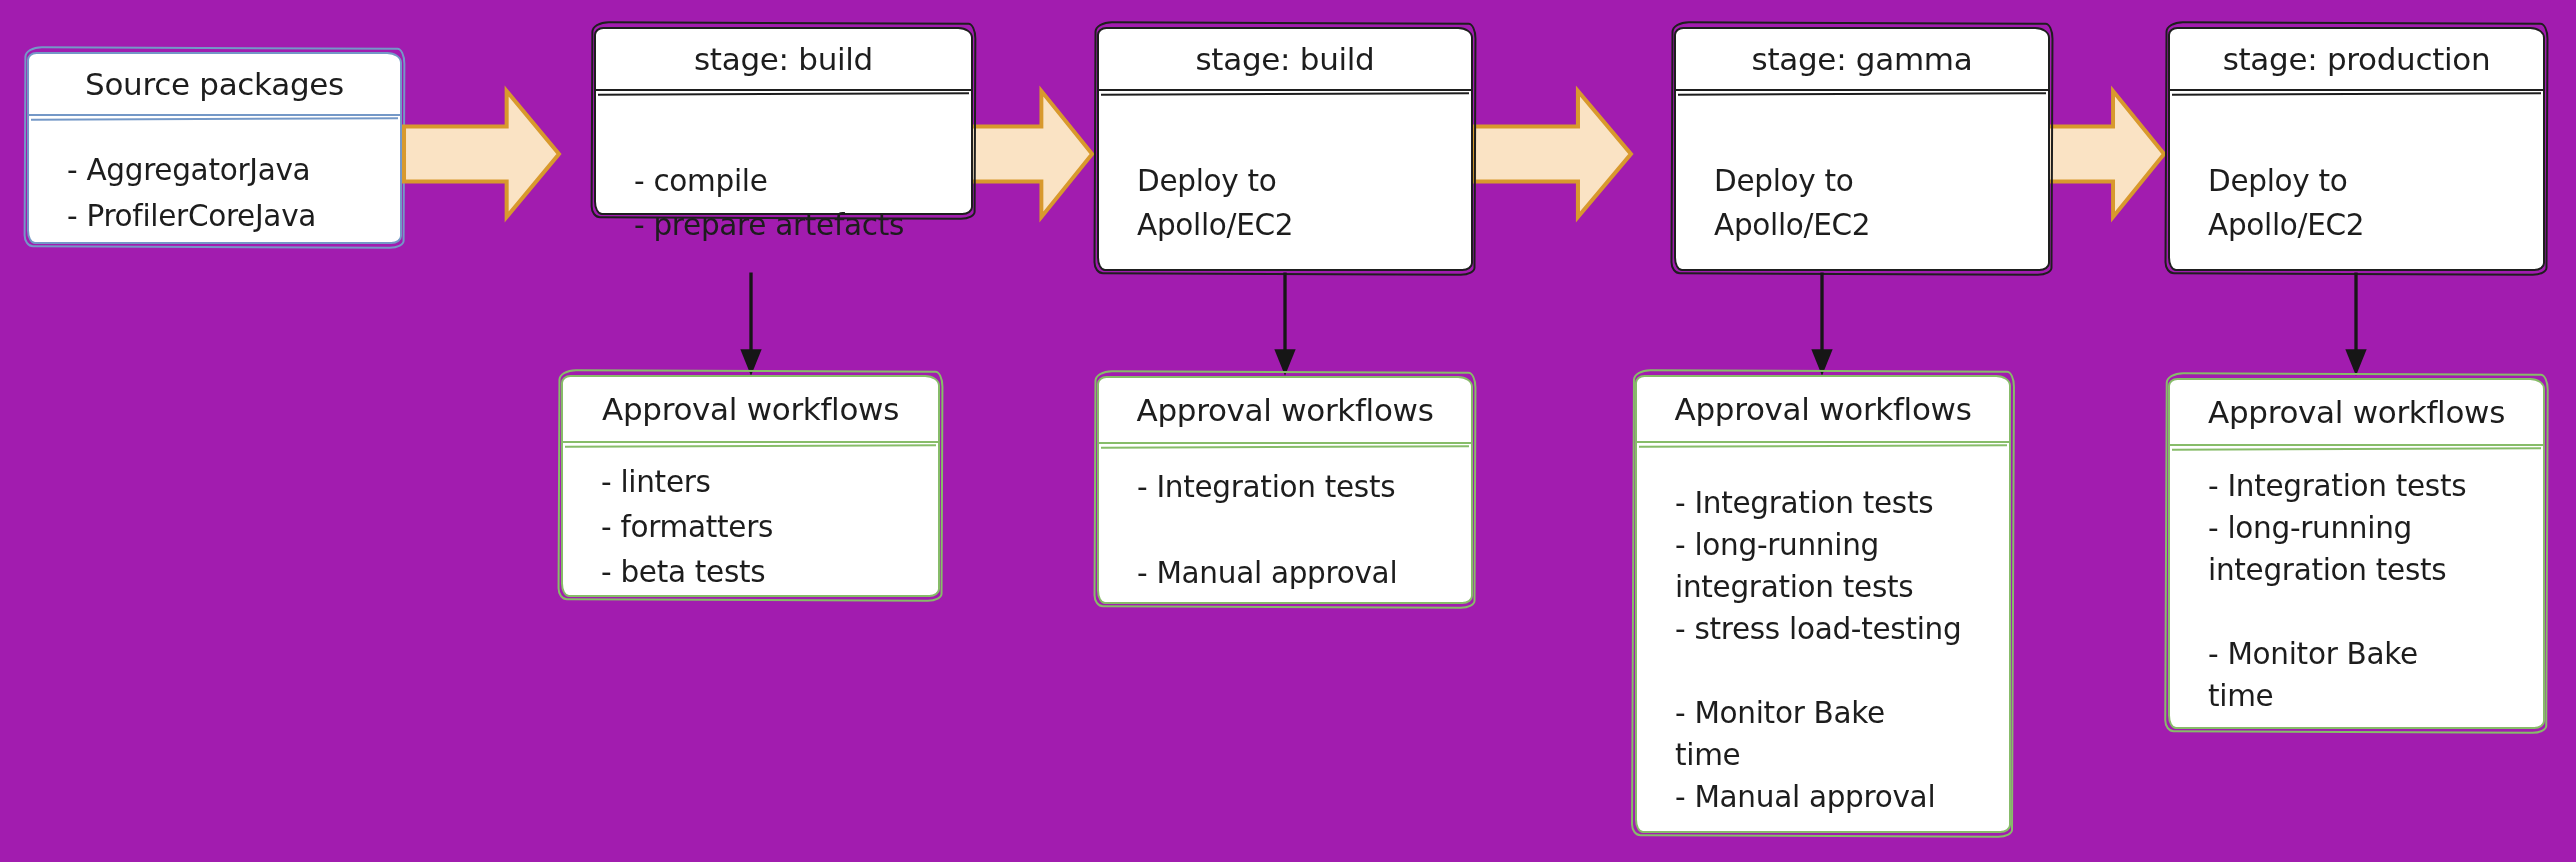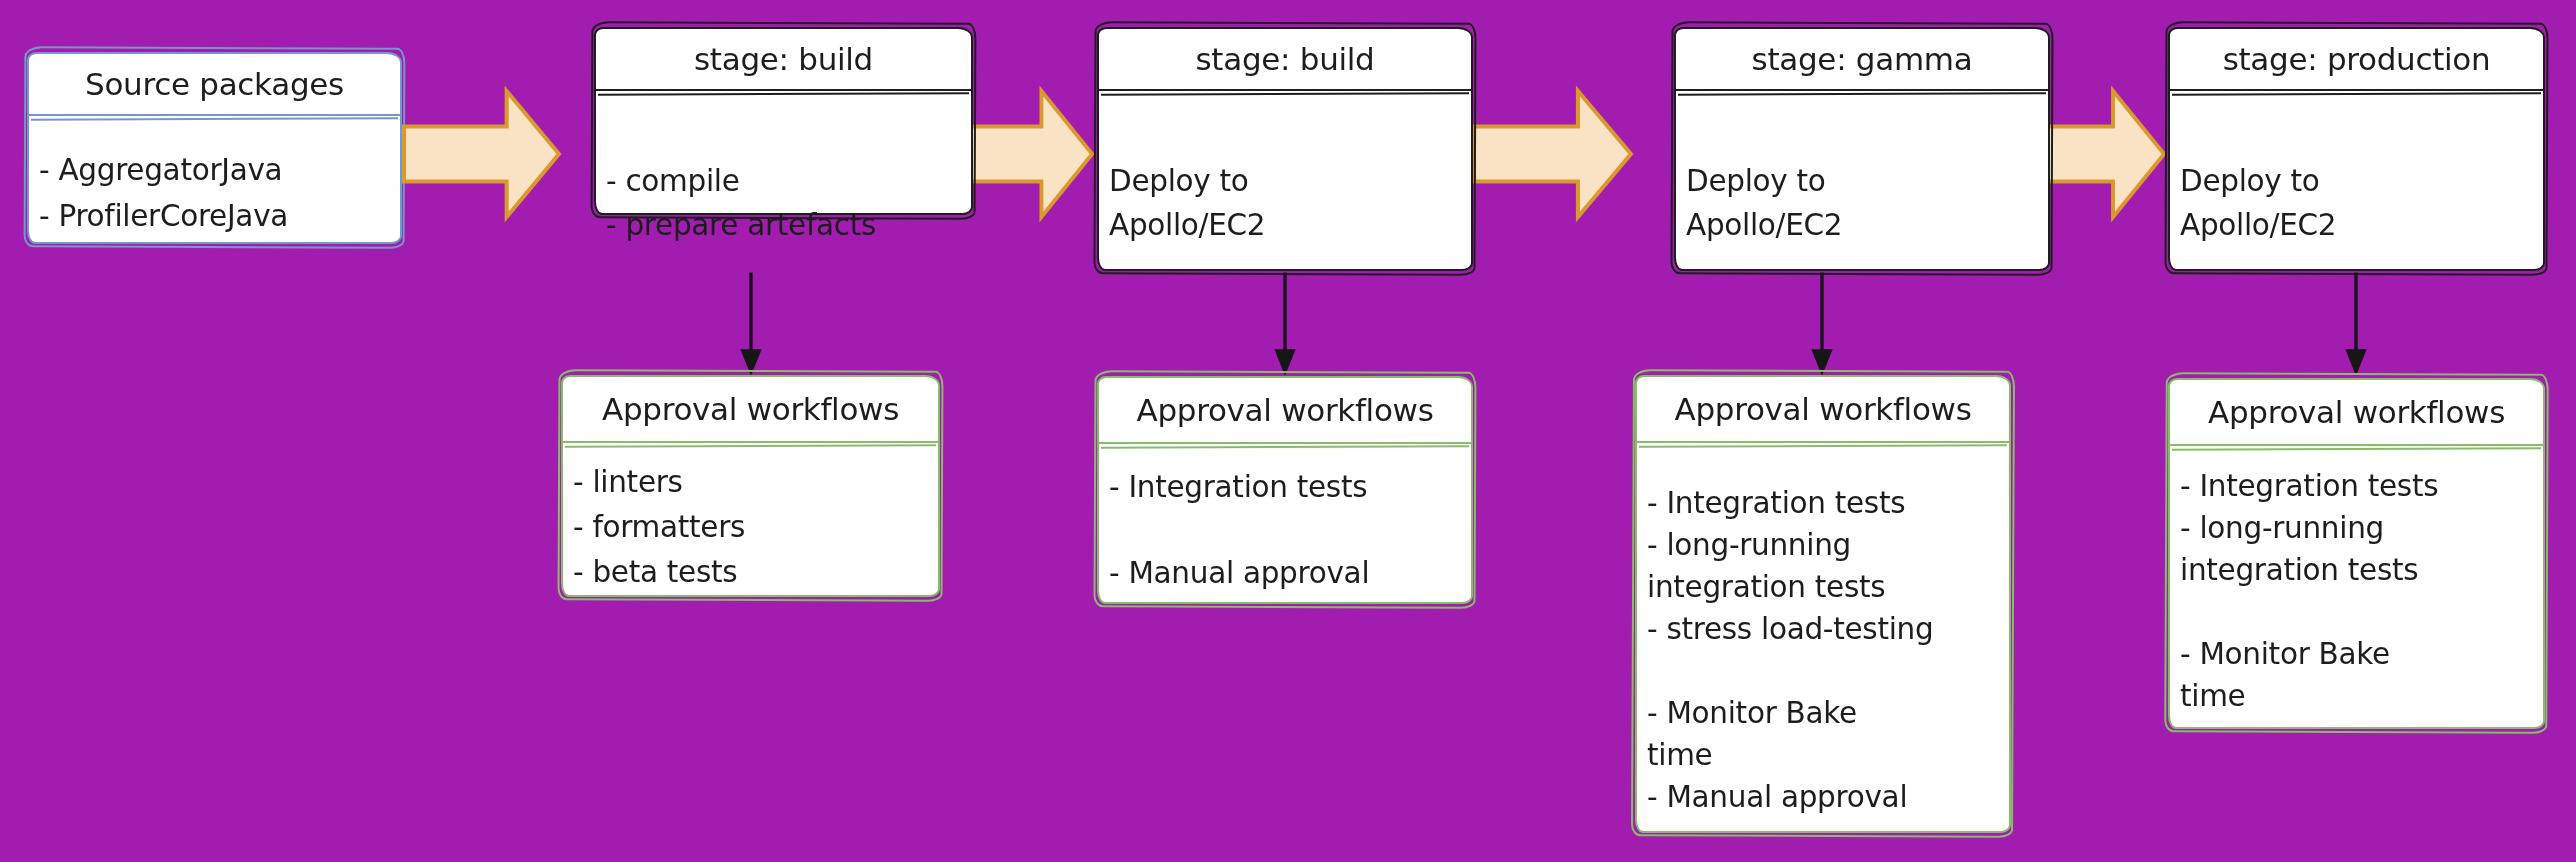--- a/index.html
+++ b/index.html
@@ -26,21 +26,21 @@
   .box-title{
     position:relative;height:60px;display:flex;align-items:center;justify-content:center;
     border-bottom:2.7px solid var(--bc);
     font-size:31px;letter-spacing:-0.3px;white-space:pre;
   }
   .approval .box-title{height:64px;}
   .box-title::after{
     content:"";position:absolute;left:2px;right:2px;bottom:-6px;
     border-top:2px solid var(--bc);transform:rotate(-0.25deg);
   }
-  .box-body{padding-left:10px;padding-right:6.7px;font-size:29.5px;letter-spacing:-0.3px;}
+  .box-body{padding-left:38px;padding-right:6.7px;font-size:29.5px;letter-spacing:-0.3px;}
   .line{white-space:pre;}
   .line:empty::before{content:"\00a0";}
   .source-body{padding-top:31px;}
   .source-body .line{height:46px;line-height:46px;}
   .stage-body{padding-top:44px;margin-top:24px;}
   .stage-body .line{height:44px;line-height:44px;}
   .approval-body-a{padding-top:17px;}
   .approval-body-a .line{height:45px;line-height:45px;}
   .approval-body-b{padding-top:22px;}
   .approval-body-b .line{height:43px;line-height:43px;}

